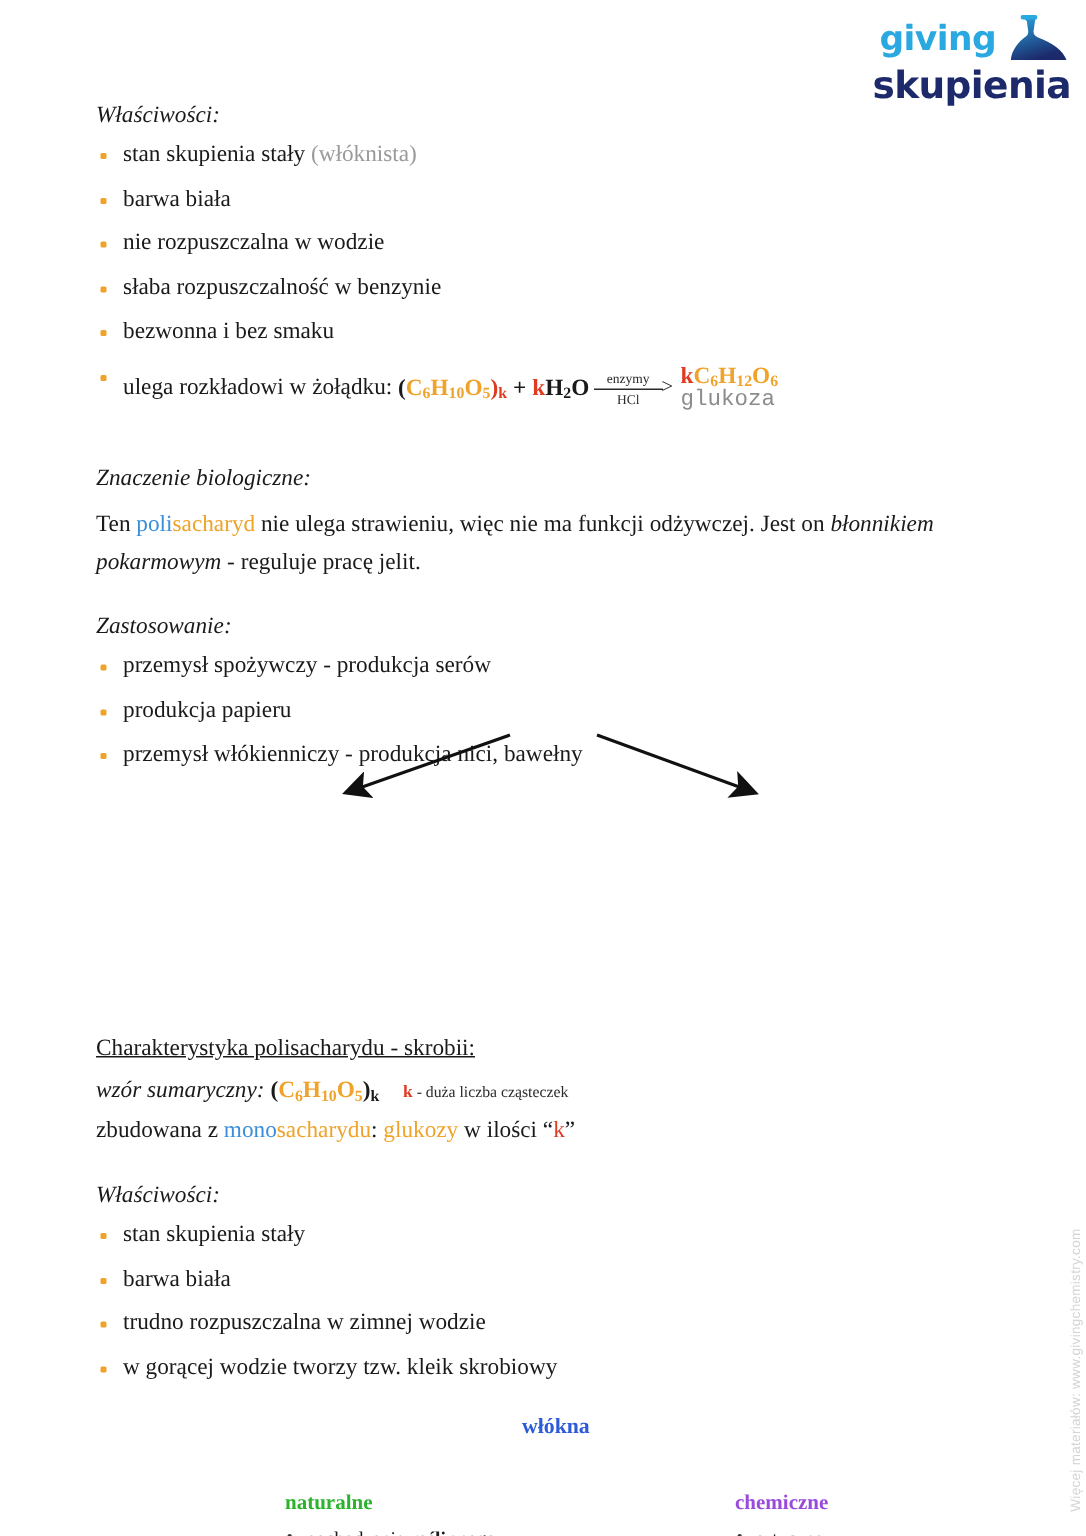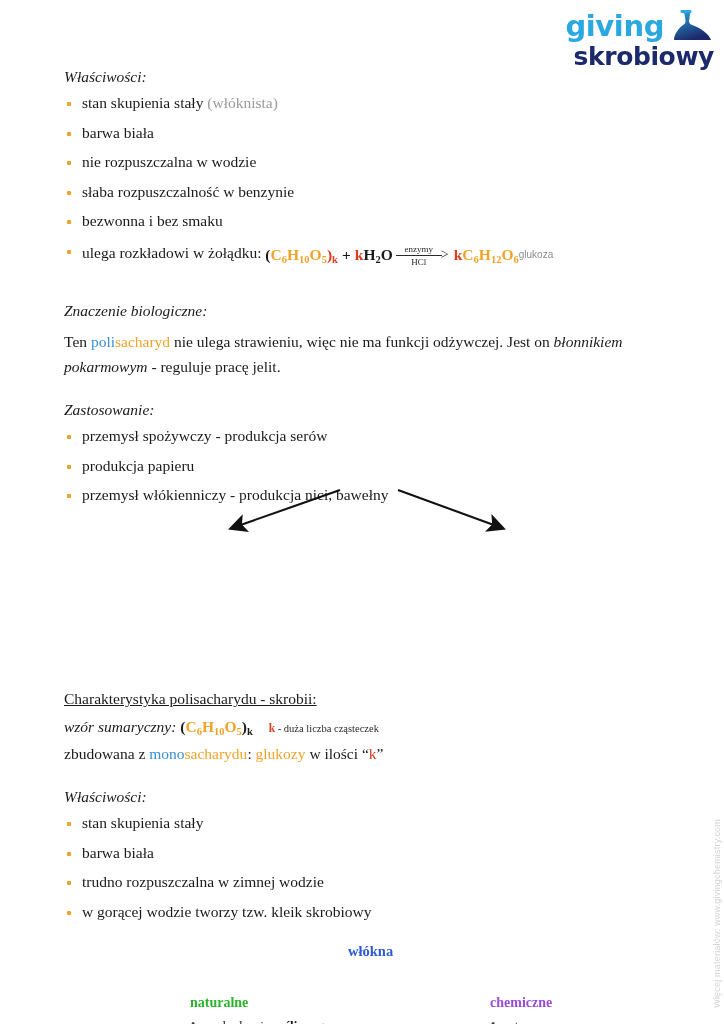--- a/index.html
+++ b/index.html
@@ -28,21 +28,21 @@
     align-items: flex-end;
     justify-content: center;
     font-family: "DejaVu Sans", sans-serif;
   }
   .logo-row {
     display: flex;
     align-items: center;
     line-height: 1;
   }
   .logo-giving {
-    font-size: 29px;
+    font-size: 23px;
     font-weight: bold;
     color: #2aa8e0;
     letter-spacing: -0.4px;
   }
   .logo-chemistry {
     font-size: 25px;
     font-weight: bold;
     color: #1c2a6b;
     letter-spacing: -0.4px;
   }
@@ -160,29 +160,29 @@
   }
   .rxn-bot { padding: 1px 3px 0 3px; }
   .rxn-head {
     font-size: 14px;
     font-weight: normal;
     margin-left: -1px;
     color: #2a2a2a;
   }
   .eq-right {
     display: inline-flex;
-    flex-direction: row;
-    align-items: center;
+    flex-direction: column;
+    align-items: flex-start;
     margin-left: 2px;
   }
   .eq-sublabel {
-    font-size: 10px;
+    font-size: 15px;
     font-weight: normal;
     color: #8c8c8c;
-    font-family: Liberation Sans, sans-serif;
+    font-family: Liberation Mono, monospace;
     margin-top: 1px;
   }
 
   
   .diagram {
     position: absolute;
     left: 0;
     top: 466px;
     width: 628px;
     height: 215px;
@@ -286,21 +286,21 @@
           <linearGradient id="flaskGrad" x1="0" y1="0" x2="0.4" y2="1">
             <stop offset="0%" stop-color="#2aa8e0"></stop>
             <stop offset="100%" stop-color="#1c2a6b"></stop>
           </linearGradient>
         </defs>
         <path d="M13 2 L23 2 L22 5 L21 12 C21 14 22 15 24 16 C33 19 41 25 43 31 L6 31 C6 25 11 19 15 16 C16.8 15 17.5 14 17.5 12 L16.5 5 Z" fill="url(#flaskGrad)"></path>
         <rect x="12.5" y="1" width="11" height="3" rx="1.2" fill="#2aa8e0"></rect>
       </svg>
     </div>
     <div class="logo-row">
-      <span class="logo-chemistry">skrobiowy</span>
+      <span class="logo-chemistry">skupienia</span>
     </div>
   </div>
 
   <div class="content">
 
     <div class="heading">Właściwości:</div>
 
     <ul class="bullets">
       <li>
         <span>stan skupienia stały</span>

